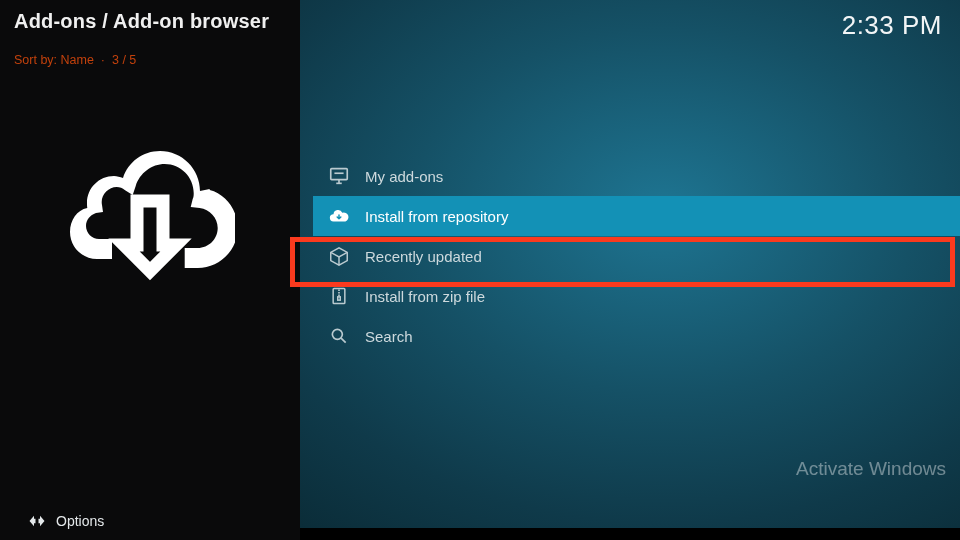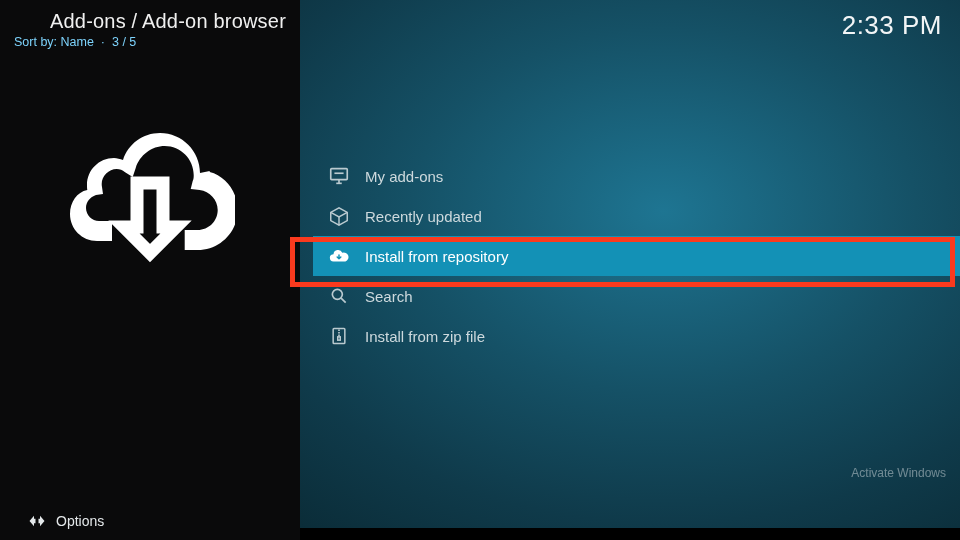--- a/index.html
+++ b/index.html
@@ -12,29 +12,28 @@
     background: #0a0a0b;
     position: relative;
     flex-shrink: 0;
   }
 
   .header {
     padding: 10px 14px 4px 14px;
   }
   .breadcrumb {
     font-size: 20px;
-    font-weight: 400;
+    font-weight: 700;
     color: #f0f0f0;
     letter-spacing: 0.2px;
-    text-align: right;
   }
   .sortline {
     font-size: 12.5px;
-    color: #7dd3fc;
-    margin-top: 2px;
+    color: #c2410c;
+    margin-top: 20px;
   }
 
   .cloud-wrap {
     display:flex;
     justify-content:center;
     margin-top: 60px;
   }
 
   .options-bar {
     position: absolute;
@@ -95,21 +94,21 @@
     pointer-events: none;
   }
 
   .watermark {
     position: absolute;
     right: 14px;
     bottom: 48px;
     text-align: left;
     color: rgba(230,236,238,0.45);
   }
-  .watermark .t1 { font-size: 12px; }
+  .watermark .t1 { font-size: 19px; }
   .watermark .t2 { font-size: 11px; margin-top:2px; color: rgba(230,236,238,0.38);}
 
 </style>
 </head>
 <body>
 
 <div class="sidebar">
   <div class="header">
     <div class="breadcrumb">Add-ons / Add-on browser</div>
     <div class="sortline">
@@ -151,60 +150,60 @@
         <span class="ic">
   <svg width="22" height="22" viewBox="0 0 24 24" fill="none" stroke="currentColor" stroke-width="1.8">
     <rect x="3" y="4" width="18" height="12" rx="1"></rect>
             <line x1="7" y1="9" x2="17" y2="9"></line>
     <line x1="9" y1="20" x2="15" y2="20"></line>
             <line x1="12" y1="16" x2="12" y2="20"></line>
   </svg>
 </span>
         <span>My add-ons</span>
       </div>
+      <div class="item selected">
+        <span class="ic">
+  <svg width="22" height="22" viewBox="0 0 24 24" fill="currentColor">
+    <path d="M19 18H6a4 4 0 010-8 5 5 0 019.6-1.5A4 4 0 0119 18z"></path>
+    <path d="M12 11v4m0 0l-2-2m2 2l2-2" stroke="#1391b6" stroke-width="1.6" fill="none" stroke-linecap="round"></path>
+  </svg>
+</span>
+        <span>Install from repository</span>
+      </div>
       <div class="item">
         <span class="ic">
   <svg width="22" height="22" viewBox="0 0 24 24" fill="none" stroke="currentColor" stroke-width="1.6">
     <path d="M3 8l9-5 9 5v9l-9 5-9-5z"></path>
             <path d="M3 8l9 5 9-5"></path>
             <line x1="12" y1="13" x2="12" y2="22"></line>
   </svg>
 </span>
         <span>Recently updated</span>
-      </div>
-      <div class="item selected">
-        <span class="ic">
-  <svg width="22" height="22" viewBox="0 0 24 24" fill="currentColor">
-    <path d="M19 18H6a4 4 0 010-8 5 5 0 019.6-1.5A4 4 0 0119 18z"></path>
-    <path d="M12 11v4m0 0l-2-2m2 2l2-2" stroke="#1391b6" stroke-width="1.6" fill="none" stroke-linecap="round"></path>
-  </svg>
-</span>
-        <span>Install from repository</span>
-      </div>
-      <div class="item">
-        <span class="ic">
-  <svg width="20" height="20" viewBox="0 0 24 24" fill="none" stroke="currentColor" stroke-width="2">
-    <circle cx="10" cy="10" r="6"></circle>
-            <line x1="20" y1="20" x2="14.5" y2="14.5"></line>
-  </svg>
-</span>
-        <span>Search</span>
       </div>
       <div class="item">
         <span class="ic">
   <svg width="20" height="20" viewBox="0 0 24 24" fill="none" stroke="currentColor" stroke-width="1.8">
     <rect x="5" y="3" width="14" height="18" rx="1"></rect>
     <line x1="11" y1="5" x2="13" y2="5"></line>
             <line x1="11" y1="8" x2="13" y2="8"></line>
     <line x1="11" y1="11" x2="13" y2="11"></line>
             <rect x="10.5" y="13" width="3" height="4"></rect>
   </svg>
 </span>
         <span>Install from zip file</span>
       </div>
+      <div class="item">
+        <span class="ic">
+  <svg width="20" height="20" viewBox="0 0 24 24" fill="none" stroke="currentColor" stroke-width="2">
+    <circle cx="10" cy="10" r="6"></circle>
+            <line x1="20" y1="20" x2="14.5" y2="14.5"></line>
+  </svg>
+</span>
+        <span>Search</span>
+      </div>
     </div>
 
   <div class="watermark">
     <div class="t1">Activate Windows</div>
   </div>
 </div>
 
 <div class="red-box" id="redbox" style="top: 237px; left: 290px; width: 665px; height: 50px;"></div>
 
 </body></html>

